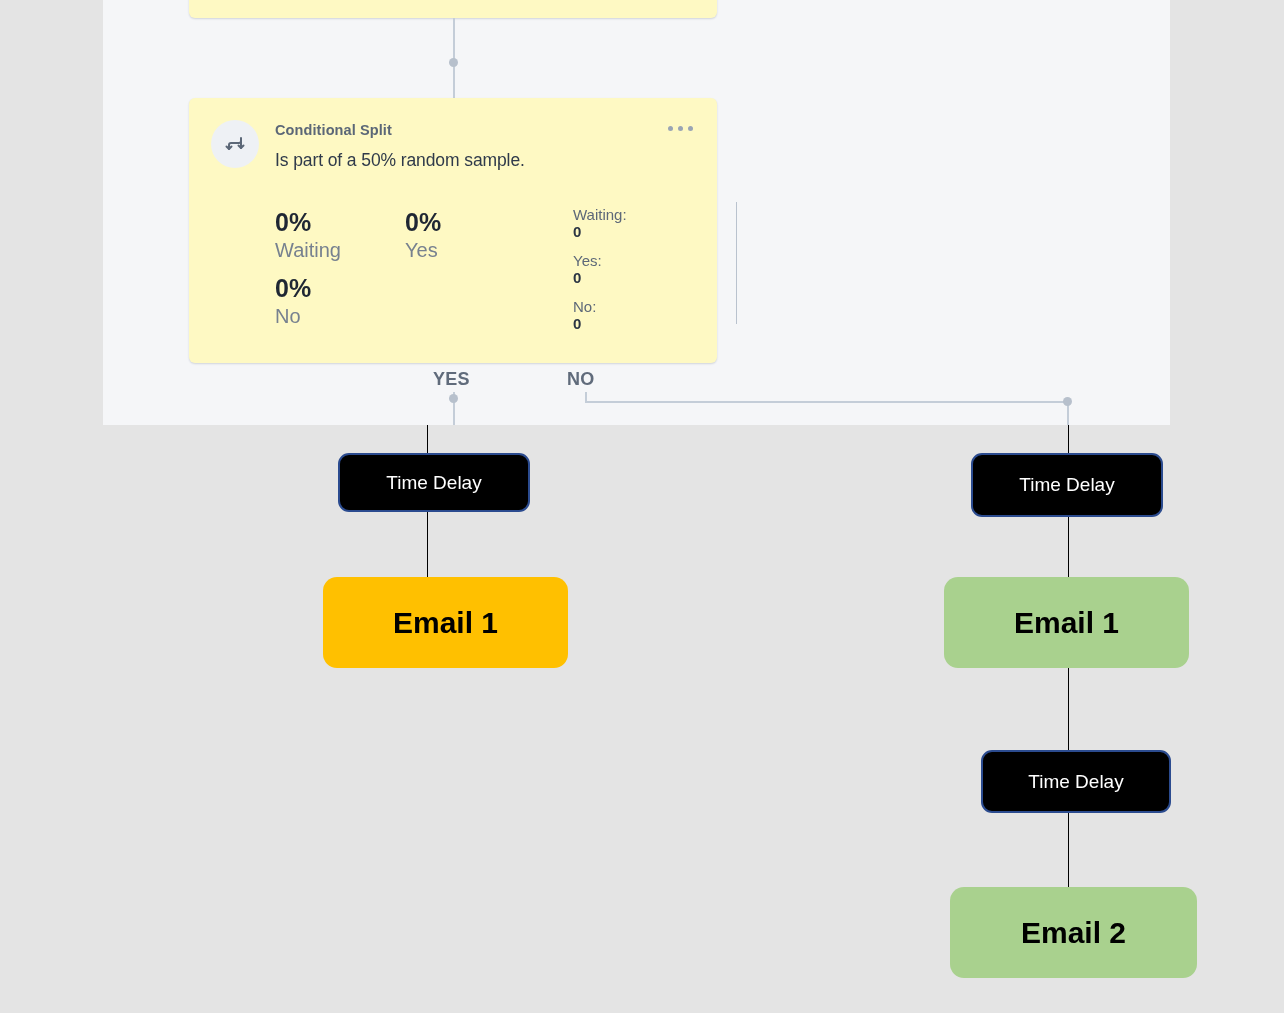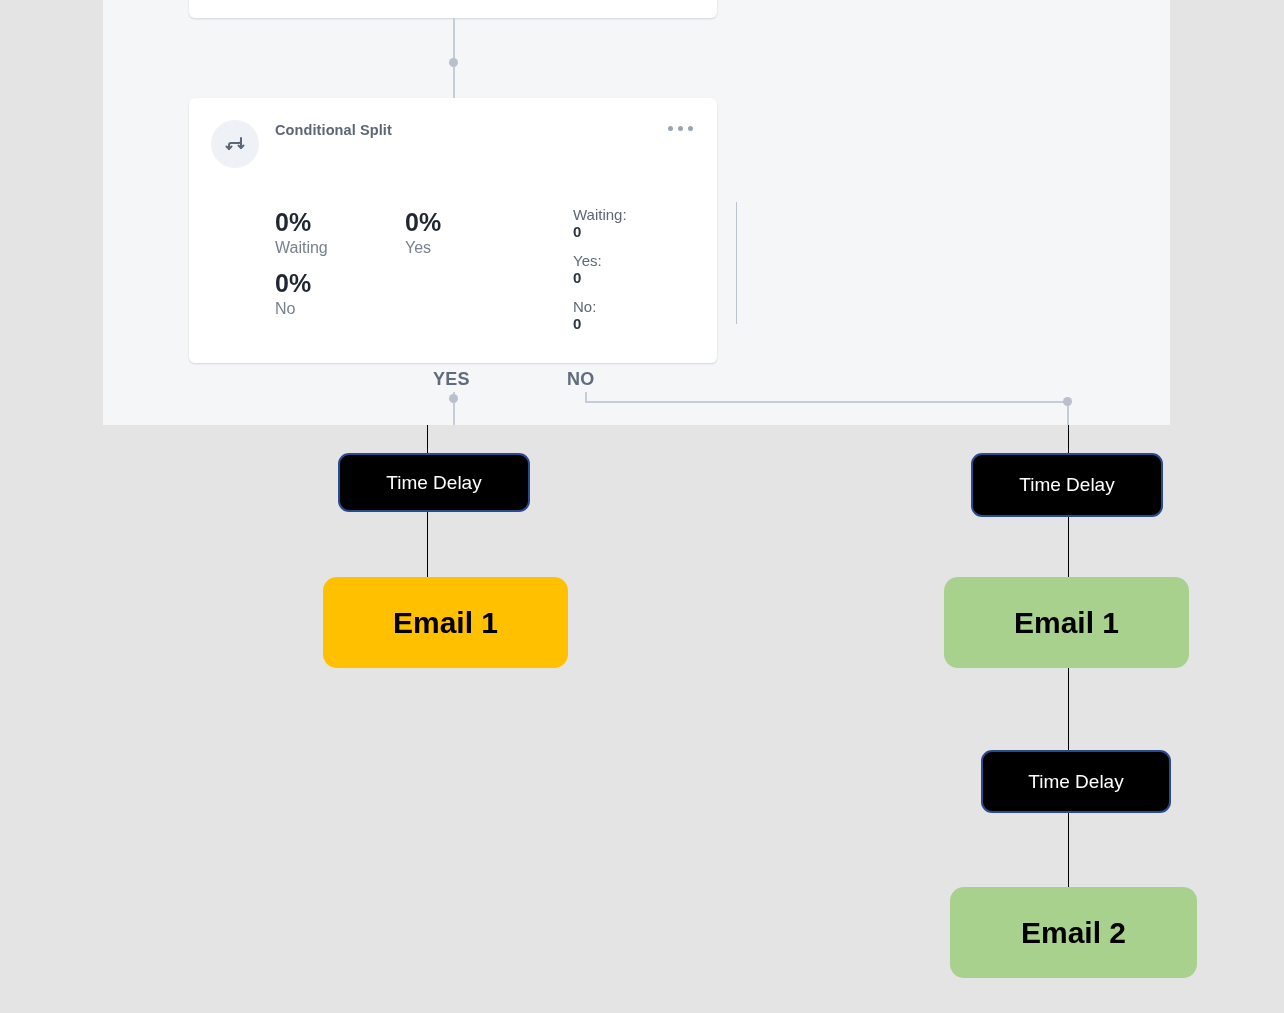--- a/index.html
+++ b/index.html
@@ -25,21 +25,21 @@
     left: 103px;
     top: 0;
     width: 1067px;
     height: 425px;
     background: #f5f6f8;
   }
 
   
   .journey-card {
     position: absolute;
-    background: #ffffff;
+    background: #fef9c3;
     border-radius: 6px;
     box-shadow: 0 1px 2px rgba(20, 40, 70, 0.16);
   }
   .card-top-stub {
     left: 189px;
     top: -62px;
     width: 528px;
     height: 80px;
   }
 
@@ -104,21 +104,21 @@
   .stat-block {
     width: 130px;
   }
   .stat-pct {
     font-size: 25px;
     font-weight: bold;
     color: #1f2733;
     line-height: 1.15;
   }
   .stat-lbl {
-    font-size: 16px;
+    font-size: 20px;
     color: #77818f;
     margin-top: 2px;
   }
   .stat-row + .stat-row { margin-top: 12px; }
 
   .stats-divider {
     position: absolute;
     left: 547px;
     top: 104px;
     width: 1px;
@@ -211,20 +211,21 @@
       <svg width="24" height="24" viewBox="0 0 24 24" fill="none" stroke="#5b6777" stroke-width="2" stroke-linecap="round" stroke-linejoin="round">
         <path d="M6 17 V13 a2 2 0 0 1 2-2 h8 a2 2 0 0 0 2-2 V6"></path>
         <polyline points="3.5,14.5 6,17 8.5,14.5"></polyline>
         <polyline points="15.5,14.5 18,17 20.5,14.5" transform="translate(0,-1)"></polyline>
         <path d="M18 9 V16"></path>
       </svg>
     </div>
 
     <div class="card-title">Conditional Split</div>
 
+    <div class="card-subtitle">Is part of a 50% random sample.</div>
 
     <div class="card-kebab">
       <i></i>
         <i></i>
         <i></i>
     </div>
 
     <div class="stats-left">
       <div class="stat-row">
         <div class="stat-block">

